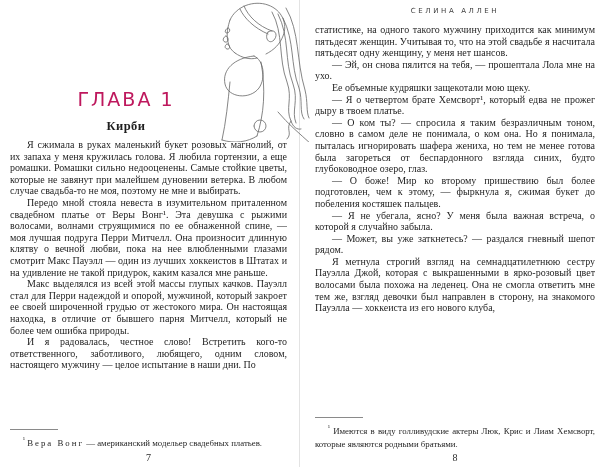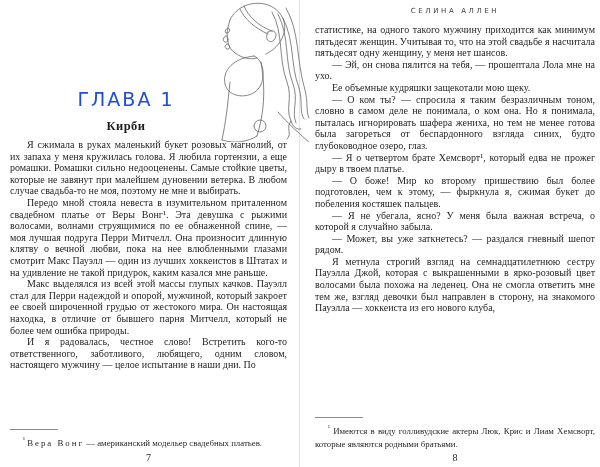--- a/index.html
+++ b/index.html
@@ -8,21 +8,21 @@
   .seam{position:absolute;left:299px;top:0;width:1px;height:467px;background:#e3e3e3;}
   .page{position:absolute;top:0;height:467px;}
   .page.left{left:10px;width:277px;}
   .page.right{left:315px;width:280px;}
 
   .illustration{position:absolute;left:206px;top:0;width:95px;height:142px;}
   .illustration svg{display:block;width:100%;height:100%;}
 
   .chapter{position:absolute;top:88px;left:0;width:232px;text-align:center;}
   .chapter h1{margin:0;font-family:"DejaVu Sans",sans-serif;font-weight:400;
-              font-size:19px;letter-spacing:2px;color:#1d4ed8;}
+              font-size:19px;letter-spacing:2px;color:#be185d;}
   .chapter h2{margin:9px 0 0 0;font-family:"Liberation Serif",serif;font-weight:700;
               font-size:12.5px;letter-spacing:0.5px;color:#1f1f1f;text-align:center;}
 
   .running-header{position:absolute;top:7px;left:0;width:100%;text-align:center;
                   font-family:"DejaVu Sans",sans-serif;font-size:7px;letter-spacing:2.6px;
                   color:#3d3d3d;}
 
   .bodytext{position:absolute;left:0;width:100%;font-size:10px;line-height:11.6px;
             text-align:justify;overflow:hidden;}
   .page.left  .bodytext{top:139px;height:294px;}
@@ -95,22 +95,22 @@
     <div class="page-num">7</div>
   </section>
 
   <section class="page right">
     <div class="running-header">СЕЛИНА АЛЛЕН</div>
 
     <div class="bodytext">
         <p class="noindent">статистике, на одного такого мужчину приходится как минимум пятьдесят женщин. Учитывая то, что на этой свадьбе я насчитала пятьдесят одну женщину, у меня нет шансов.</p>
         <p>— Эй, он снова пялится на тебя, — прошептала Лола мне на ухо.</p>
         <p>Ее объемные кудряшки защекотали мою щеку.</p>
+        <p>— Я о четвертом брате Хемсворт¹, который едва не прожег дыру в твоем платье.</p>
         <p>— О ком ты? — спросила я таким безразличным тоном, словно в самом деле не понимала, о ком она. Но я понимала, пыталась игнорировать шафера жениха, но тем не менее готова была загореться от беспардонного взгляда синих, будто глубоководное озеро, глаз.</p>
-        <p>— Я о четвертом брате Хемсворт¹, который едва не прожег дыру в твоем платье.</p>
         <p>— О боже! Мир ко второму пришествию был более подготовлен, чем к этому, — фыркнула я, сжимая букет до побеления костяшек пальцев.</p>
         <p>— Я не убегала, ясно? У меня была важная встреча, о которой я случайно забыла.</p>
         <p>— Может, вы уже заткнетесь? — раздался гневный шепот рядом.</p>
         <p>Я метнула строгий взгляд на семнадцатилетнюю сестру Пауэлла Джой, которая с выкрашенными в ярко-розовый цвет волосами была похожа на леденец. Она не смогла ответить мне тем же, взгляд девочки был направлен в сторону, на знакомого Пауэлла — хоккеиста из его нового клуба,</p>
       </div>
 
     <div class="footnote">
       <div class="fn-rule"></div>
       <p class="fn-text"><sup>¹</sup> <span>Имеются в виду голливудские актеры Люк, Крис и Лиам Хемсворт, которые являются родными братьями.</span></p>
     </div>

